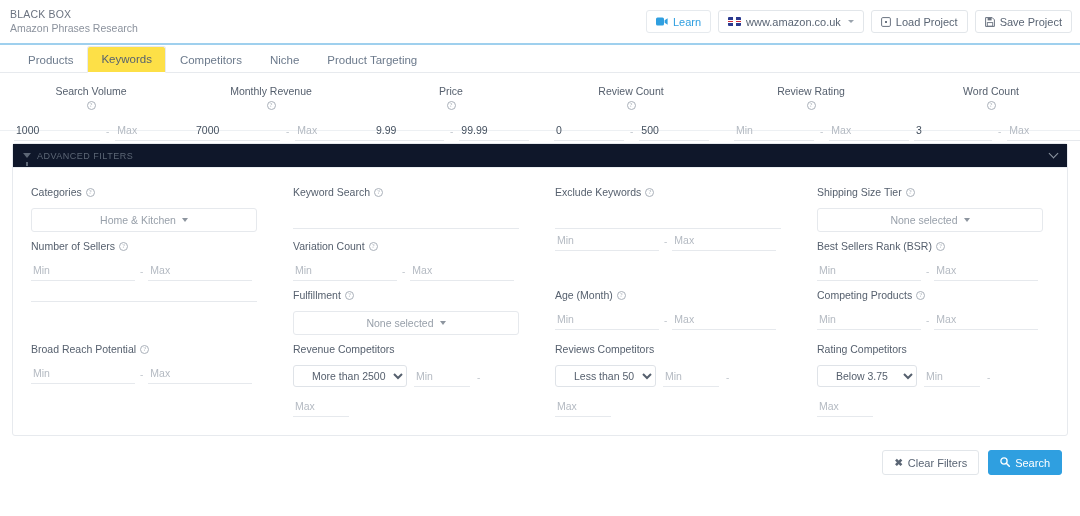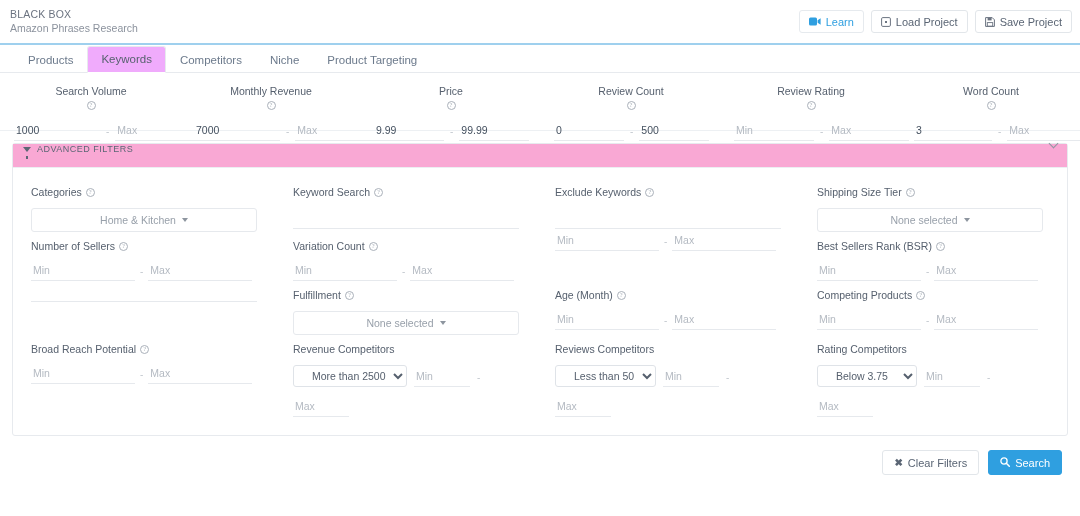--- a/index.html
+++ b/index.html
@@ -79,21 +79,21 @@
     color: #6c7a8c;
     padding: 6px 13px 7px 13px;
     border: 1px solid transparent;
     border-bottom: none;
     border-radius: 3px 3px 0 0;
     margin-bottom: -1px;
     cursor: pointer;
     white-space: nowrap;
   }
   .tab.active {
-    background: #f0abfc;
+    background: #fde047;
     border-color: #e7eaee;
     border-bottom: 1px solid #fff;
     color: #57626f;
   }
 
   
   .quick-row {
     display: flex;
     padding: 12px 0 0 0;
     border-bottom: 1px solid #edf0f3;
@@ -127,23 +127,23 @@
 
   
   .panel {
     margin: 12px 12px 0 12px;
     border: 1px solid #e7eaee;
     border-radius: 3px;
     background: #fff;
   }
   .panel-head {
     height: 24px;
-    background: #f9a8d4;
+    background: #0f172a;
     border-bottom: 1px solid #eceff2;
-    display: flex; align-items: flex-start; justify-content: space-between;
+    display: flex; align-items: center; justify-content: space-between;
     padding: 0 10px;
   }
   .panel-head-left {
     display: flex; align-items: center; gap: 6px;
     font-size: 9px; letter-spacing: .5px;
     color: #5c6675; text-transform: uppercase;
   }
   .funnel {
     width: 0; height: 0; position: relative;
     border-left: 4px solid transparent; border-right: 4px solid transparent;
@@ -243,20 +243,28 @@
     <div class="hbtn learn">
       <span class="ico">
         <svg width="12" height="9" viewBox="0 0 12 9">
             <rect x="0" y="0.5" width="8" height="8" rx="1.5" fill="#2f9fe0"></rect>
             <path d="M8.6 3.2L11.6 1.2v6.6L8.6 5.8z" fill="#2f9fe0"></path>
           </svg>
       </span>
       <span>Learn</span>
     </div>
 
+    <div class="hbtn">
+      <span class="flag">
+          <i></i>
+          <u></u>
+        </span>
+      <span>www.amazon.co.uk</span>
+      <span class="caret-dn"></span>
+    </div>
 
     <div class="hbtn">
       <span class="ico">
         <svg width="10" height="10" viewBox="0 0 10 10">
             <rect x="0.6" y="0.6" width="8.8" height="8.8" rx="1.2" fill="none" stroke="#6b7380" stroke-width="1"></rect>
             <rect x="4" y="4" width="2" height="2" fill="#6b7380"></rect>
           </svg>
       </span>
       <span>Load Project</span>
     </div>

